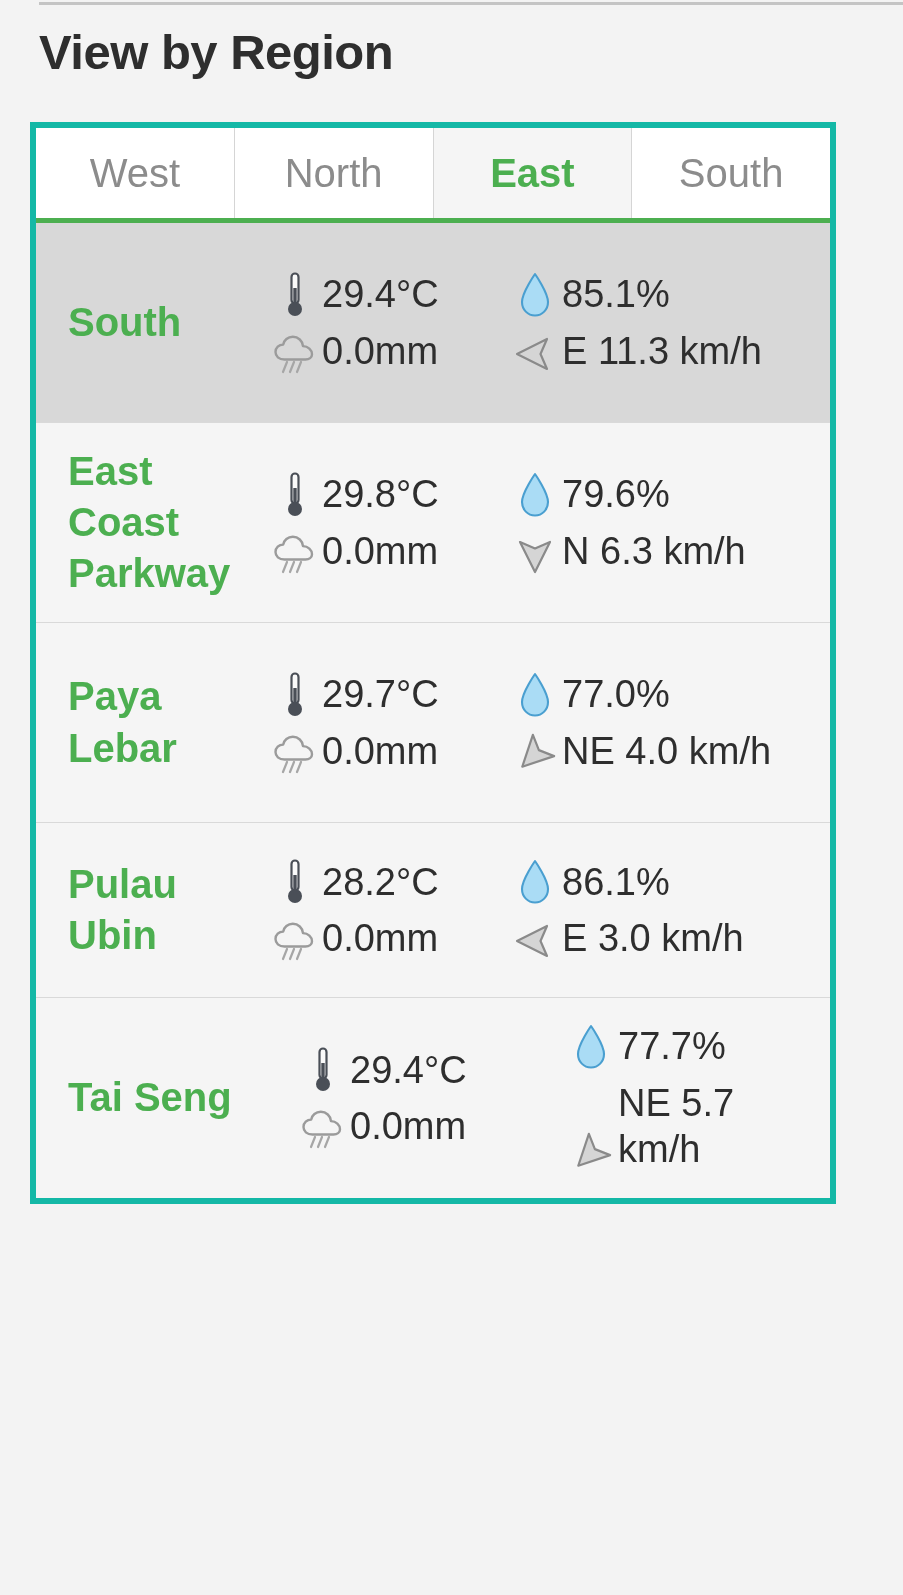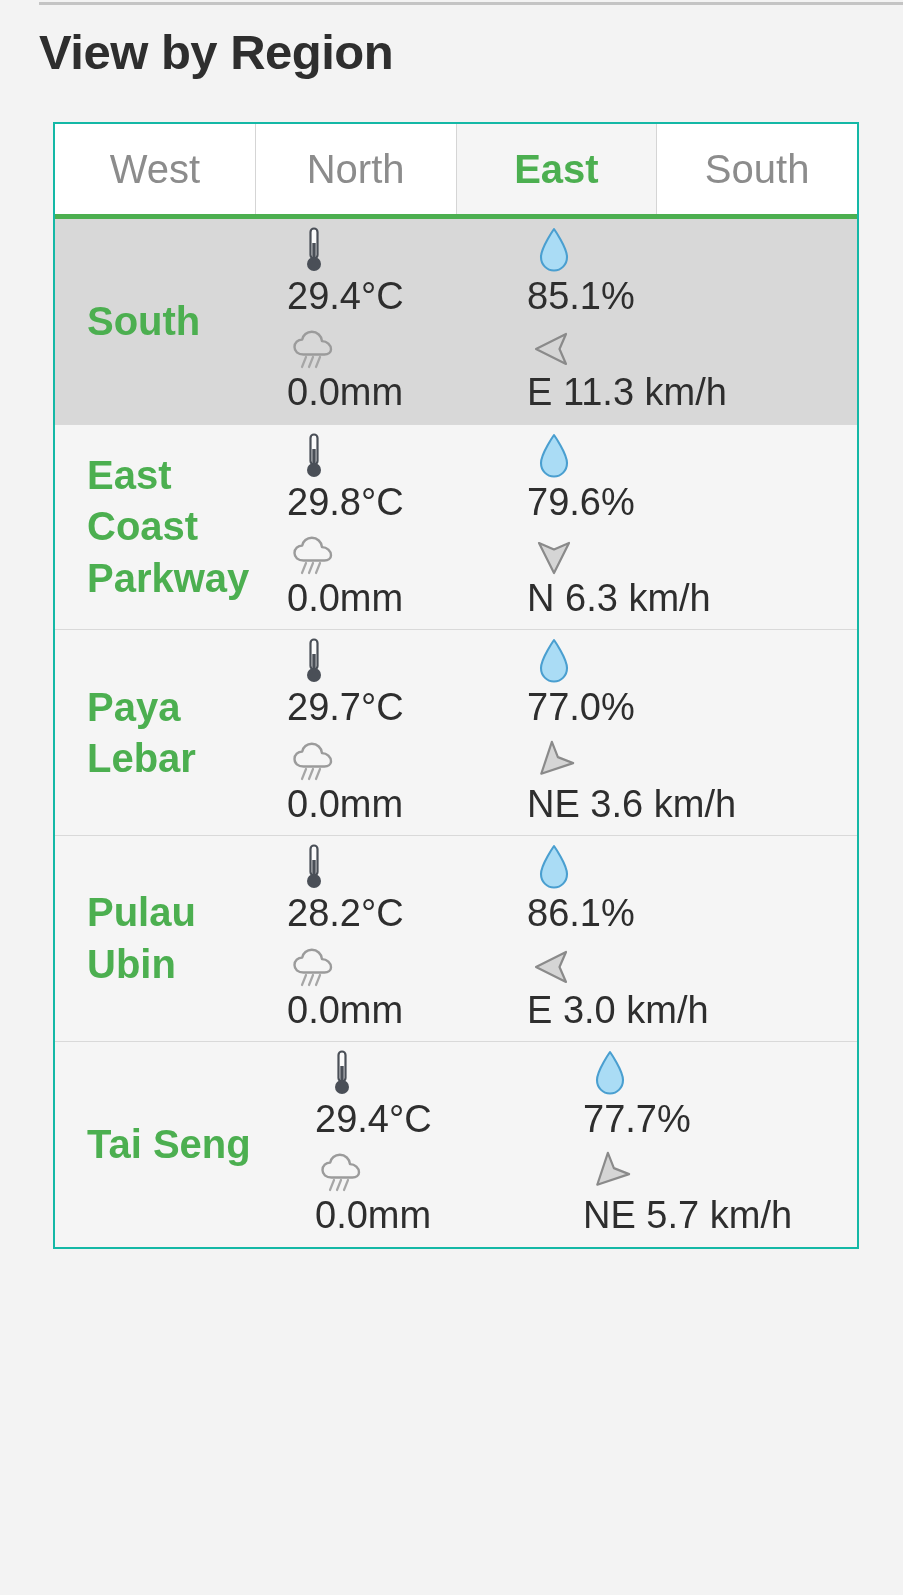--- a/index.html
+++ b/index.html
@@ -37,24 +37,24 @@
     font-weight: bold;
     color: #2e2e2e;
     letter-spacing: -0.5px;
     line-height: 1;
     white-space: nowrap;
   }
 
   
   .region-panel {
     position: absolute;
-    left: 53px;
+    left: 30px;
     top: 122px;
     width: 806px;
-    border: 2px solid #14b8a6;
+    border: 6px solid #14b8a6;
     box-sizing: border-box;
     background: #f5f5f5;
   }
 
   
   .tab-bar {
     display: flex;
     background: #ffffff;
     border-bottom: 5px solid #4caf50;
     box-sizing: border-box;
@@ -119,25 +119,24 @@
     width: 240px;
     flex: 0 0 240px;
   }
   .st-col.right {
     flex: 1 1 auto;
     padding-right: 10px;
   }
 
   .metric {
     display: flex;
-    align-items: flex-start;
+    align-items: flex-end;
     font-size: 38px;
     color: #2e2e2e;
     line-height: 1.22;
-    flex-direction: column;
   }
   .metric .ic {
     flex: 0 0 auto;
     width: 54px;
     display: flex;
     align-items: center;
     justify-content: center;
   }
   .metric .val {
     white-space: normal;
@@ -296,21 +295,21 @@
                 </svg>
               </span>
               <span class="val">77.0%</span>
             </div>
             <div class="metric">
               <span class="ic">
                 <svg class="wind-ic wind-NE" viewBox="0 0 44 40" xmlns="http://www.w3.org/2000/svg">
                   <path d="M4 20 L34 5 L27.5 20 L34 35 Z" fill="#d5d5d5" stroke="#8a8a8a" stroke-width="2.2" stroke-linejoin="round"></path>
                 </svg>
               </span>
-              <span class="val">NE 3.6 km/h</span>
+              <span class="val">NE 4.0 km/h</span>
             </div>
           </div>
         </div>
         <div class="station-row compact">
           <div class="st-name">Pulau Ubin</div>
           <div class="st-col mid">
             <div class="metric nowrap">
               <span class="ic">
                 <svg class="thermo-ic" viewBox="0 0 20 46" xmlns="http://www.w3.org/2000/svg">
                   <rect x="6.5" y="1.5" width="7" height="30" rx="3.5" fill="#fafafa" stroke="#4a4f57" stroke-width="2.2"></rect>

